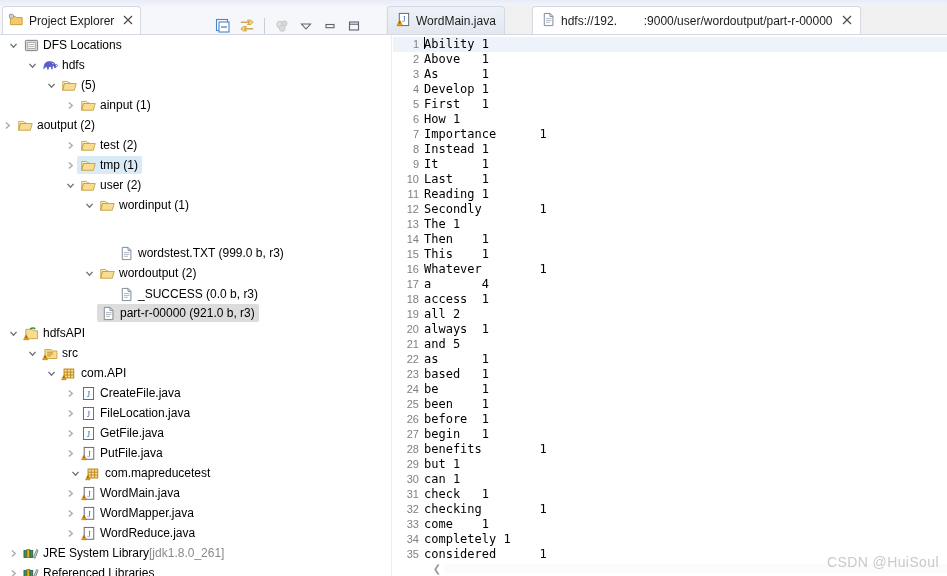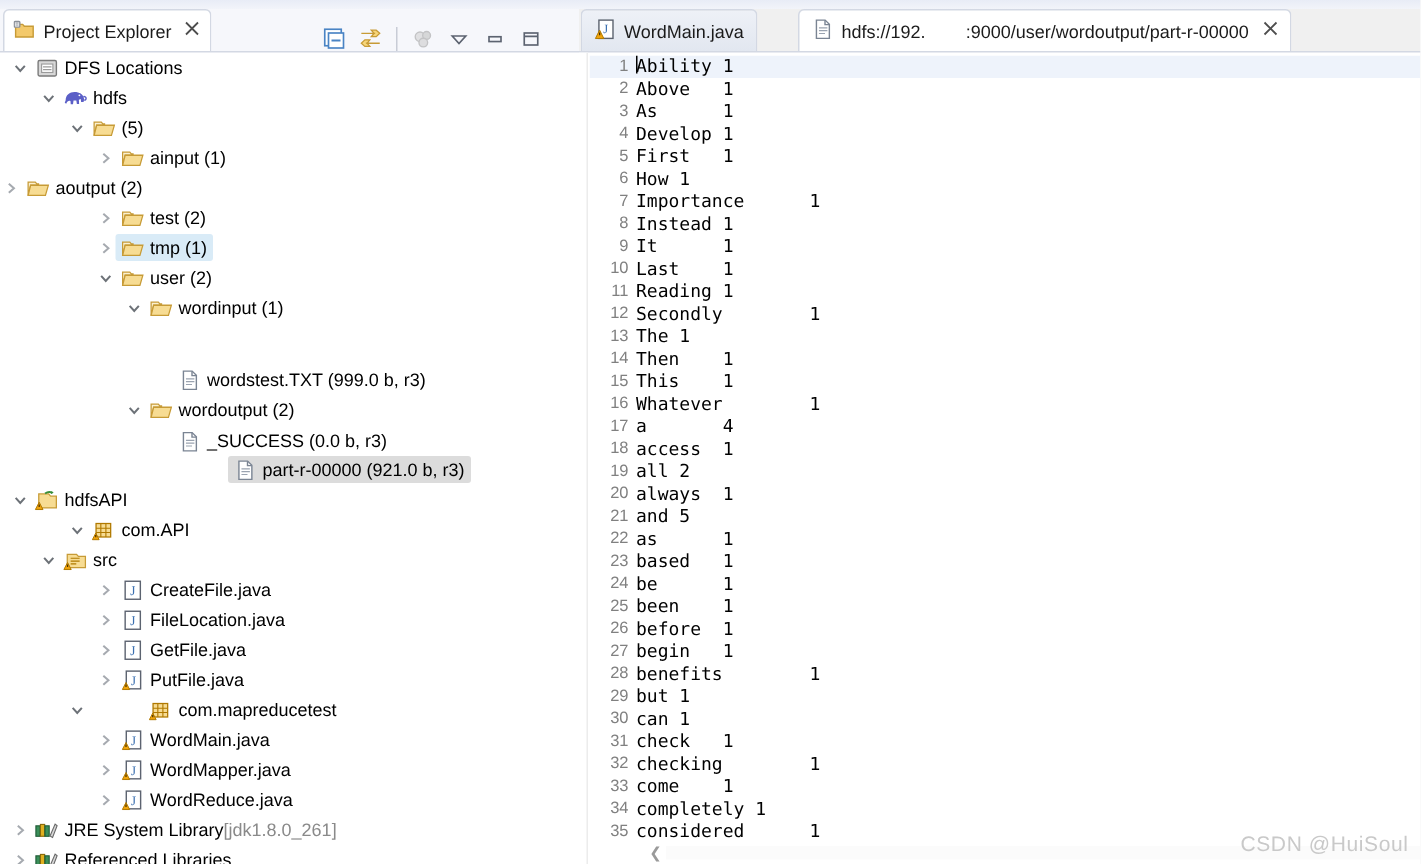--- a/index.html
+++ b/index.html
@@ -426,21 +426,21 @@
             <span class="ticon">
               <svg width="15" height="15" viewBox="0 0 16 16">
                 <path d="M3.5 1.5h6.2l3 3v10H3.5z" fill="#ffffff" stroke="#7a8493" stroke-width="1"></path>
                 <path d="M9.6 1.6v3.1h3" fill="none" stroke="#7a8493" stroke-width="1"></path>
                 <path d="M5.3 7h6M5.3 9h6M5.3 11h4.3" stroke="#9aa3b0" stroke-width="0.8"></path>
               </svg>
             </span>
             <span class="tlabel">_SUCCESS (0.0 b, r3)</span>
           </span>
         </div>
-        <div class="tree-row" style="padding-left: 120px; gap: 18px;">
+        <div class="tree-row" style="padding-left: 83px;">
           <span class="twisty none"></span>
           <span class="sel-box sel-grey">
             <span class="ticon">
               <svg width="15" height="15" viewBox="0 0 16 16">
                 <path d="M3.5 1.5h6.2l3 3v10H3.5z" fill="#ffffff" stroke="#7a8493" stroke-width="1"></path>
                 <path d="M9.6 1.6v3.1h3" fill="none" stroke="#7a8493" stroke-width="1"></path>
                 <path d="M5.3 7h6M5.3 9h6M5.3 11h4.3" stroke="#9aa3b0" stroke-width="0.8"></path>
               </svg>
             </span>
             <span class="tlabel">part-r-00000 (921.0 b, r3)</span>
@@ -458,56 +458,56 @@
                 <path d="M3 3.5h7l1.4 1.6h4.1v8.4H3z" fill="#f7dc93" stroke="#c79b36" stroke-width="0.9"></path>
                 <path d="M7.5 3.2c1.6-1.2 3.6-1.4 5.2-.4" fill="none" stroke="#3a8f3a" stroke-width="1.4"></path>
                 <path d="M12 1.4l1.6 1.2-1.9 1z" fill="#3a8f3a"></path>
                 <path d="M0.6 14.6L3.3 9.4l2.7 5.2z" fill="#f0a30a" stroke="#b07900" stroke-width="0.7"></path>
                 <path d="M3.3 11v1.8" stroke="#4a3000" stroke-width="0.9"></path>
               </svg>
             </span>
             <span class="tlabel">hdfsAPI</span>
           </span>
         </div>
+        <div class="tree-row" style="padding-left: 25px;">
+          <span class="twisty">
+            <svg width="9" height="9" viewBox="0 0 10 10">
+              <path d="M1.6 3.2L5 7l3.4-3.8" fill="none" stroke="#6d7278" stroke-width="1.5"></path>
+            </svg>
+          </span>
+          <span class="sel-box">
+            <span class="ticon">
+              <svg width="16" height="15" viewBox="0 0 17 16">
+                <path d="M3 3.8h6.6l1.3 1.5h5v8H3z" fill="#f7dc93" stroke="#c79b36" stroke-width="0.9"></path>
+                <path d="M5.4 6.6h6.4M5.4 8.6h6.4M5.4 10.6h4" stroke="#b07900" stroke-width="0.8"></path>
+                <path d="M0.6 14.6L3.2 9.6l2.6 5z" fill="#f0a30a" stroke="#b07900" stroke-width="0.7"></path>
+                <path d="M3.2 11.1v1.7" stroke="#4a3000" stroke-width="0.9"></path>
+              </svg>
+            </span>
+            <span class="tlabel">src</span>
+          </span>
+        </div>
         <div class="tree-row" style="padding-left: 44px;">
           <span class="twisty">
             <svg width="9" height="9" viewBox="0 0 10 10">
               <path d="M1.6 3.2L5 7l3.4-3.8" fill="none" stroke="#6d7278" stroke-width="1.5"></path>
             </svg>
           </span>
           <span class="sel-box">
             <span class="ticon">
               <svg width="16" height="15" viewBox="0 0 17 16">
                 <rect x="3.2" y="3.2" width="10.4" height="9.6" fill="#f7dc93" stroke="#b07900" stroke-width="0.9"></rect>
                 <path d="M3.2 6.6h10.4M3.2 9.6h10.4M6.6 3.2v9.6M10.2 3.2v9.6" stroke="#b07900" stroke-width="0.8"></path>
                 <path d="M0.6 14.7L3 10l2.4 4.7z" fill="#f0a30a" stroke="#b07900" stroke-width="0.7"></path>
                 <path d="M3 11.3v1.6" stroke="#4a3000" stroke-width="0.9"></path>
               </svg>
             </span>
             <span class="tlabel">com.API</span>
           </span>
         </div>
-        <div class="tree-row" style="padding-left: 25px;">
-          <span class="twisty">
-            <svg width="9" height="9" viewBox="0 0 10 10">
-              <path d="M1.6 3.2L5 7l3.4-3.8" fill="none" stroke="#6d7278" stroke-width="1.5"></path>
-            </svg>
-          </span>
-          <span class="sel-box">
-            <span class="ticon">
-              <svg width="16" height="15" viewBox="0 0 17 16">
-                <path d="M3 3.8h6.6l1.3 1.5h5v8H3z" fill="#f7dc93" stroke="#c79b36" stroke-width="0.9"></path>
-                <path d="M5.4 6.6h6.4M5.4 8.6h6.4M5.4 10.6h4" stroke="#b07900" stroke-width="0.8"></path>
-                <path d="M0.6 14.6L3.2 9.6l2.6 5z" fill="#f0a30a" stroke="#b07900" stroke-width="0.7"></path>
-                <path d="M3.2 11.1v1.7" stroke="#4a3000" stroke-width="0.9"></path>
-              </svg>
-            </span>
-            <span class="tlabel">src</span>
-          </span>
-        </div>
         <div class="tree-row" style="padding-left: 63px;">
           <span class="twisty">
             <svg width="9" height="9" viewBox="0 0 10 10">
               <path d="M3.2 1.6L7 5l-3.8 3.4" fill="none" stroke="#a6aab0" stroke-width="1.5"></path>
             </svg>
           </span>
           <span class="sel-box">
             <span class="ticon">
               <svg width="15" height="15" viewBox="0 0 16 16">
                 <rect x="2.6" y="1.6" width="10.8" height="12.8" fill="#ffffff" stroke="#5c6370" stroke-width="1"></rect>
@@ -560,21 +560,21 @@
               <svg width="15" height="15" viewBox="0 0 16 16">
                 <rect x="3.4" y="1.5" width="10.2" height="12.6" fill="#ffffff" stroke="#5c6370" stroke-width="1"></rect>
                 <text x="8.6" y="11.2" font-size="9.2" fill="#3a6fb0" font-family="Liberation Serif, serif" text-anchor="middle">J</text>
                 <path d="M0.6 14.6L3.2 9.6l2.6 5z" fill="#f0a30a" stroke="#b07900" stroke-width="0.7"></path>
                 <path d="M3.2 11.1v1.7" stroke="#4a3000" stroke-width="0.9"></path>
               </svg>
             </span>
             <span class="tlabel">PutFile.java</span>
           </span>
         </div>
-        <div class="tree-row" style="padding-left: 44px; gap: 38px;">
+        <div class="tree-row" style="padding-left: 68px;">
           <span class="twisty">
             <svg width="9" height="9" viewBox="0 0 10 10">
               <path d="M1.6 3.2L5 7l3.4-3.8" fill="none" stroke="#6d7278" stroke-width="1.5"></path>
             </svg>
           </span>
           <span class="sel-box">
             <span class="ticon">
               <svg width="16" height="15" viewBox="0 0 17 16">
                 <rect x="3.2" y="3.2" width="10.4" height="9.6" fill="#f7dc93" stroke="#b07900" stroke-width="0.9"></rect>
                 <path d="M3.2 6.6h10.4M3.2 9.6h10.4M6.6 3.2v9.6M10.2 3.2v9.6" stroke="#b07900" stroke-width="0.8"></path>

